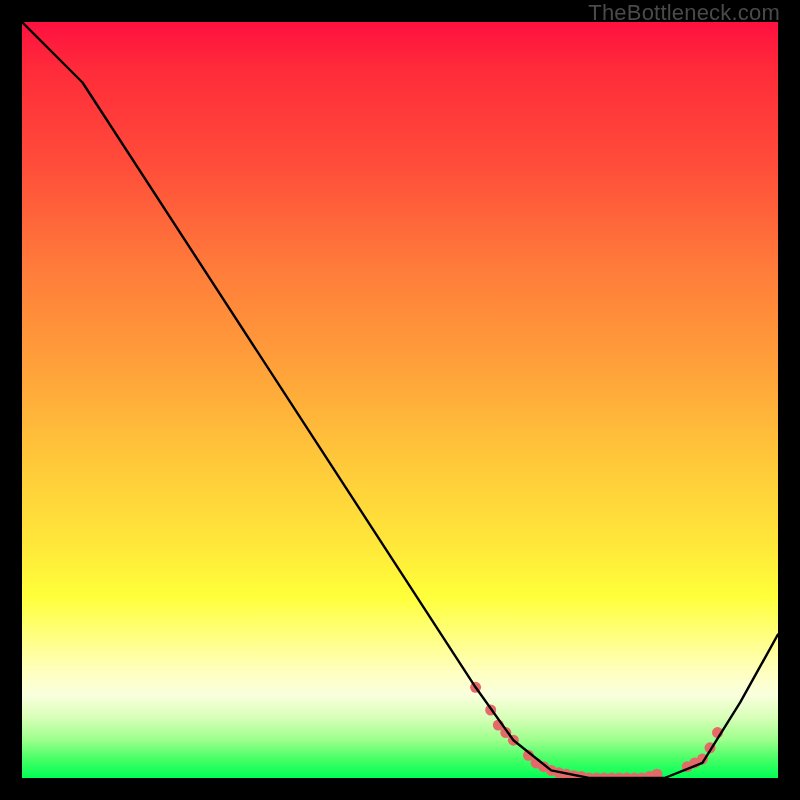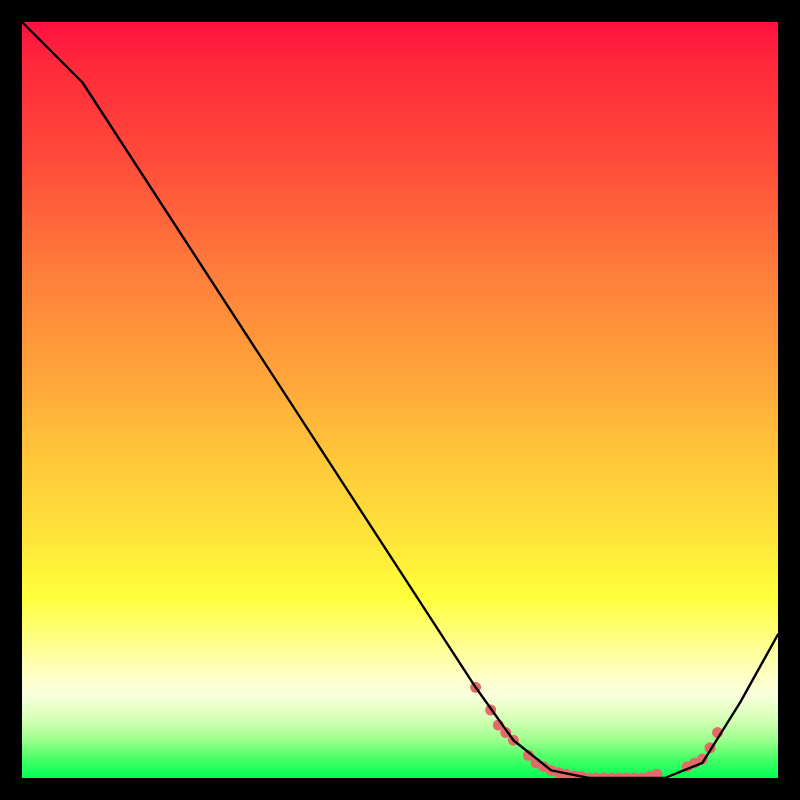--- a/index.html
+++ b/index.html
@@ -92,13 +92,14 @@
           <circle cx="635.0" cy="752.2" r="5.5" fill="#e46a6a"></circle>
           <circle cx="665.3" cy="744.7" r="5.5" fill="#e46a6a"></circle>
           <circle cx="672.8" cy="740.9" r="5.5" fill="#e46a6a"></circle>
           <circle cx="680.4" cy="737.1" r="5.5" fill="#e46a6a"></circle>
           <circle cx="688.0" cy="725.8" r="5.5" fill="#e46a6a"></circle>
           <circle cx="695.5" cy="710.6" r="5.5" fill="#e46a6a"></circle>
         </g>
       <path id="main-curve" fill="none" stroke="#000" stroke-width="2.4" stroke-linejoin="round" stroke-linecap="round" d="M0.0 0.0 L60.5 60.5 L453.6 665.3 L491.4 718.2 L529.2 748.4 L567.0 756.0 L604.8 756.0 L642.6 756.0 L680.4 740.9 L718.2 680.4 L756.0 612.4"></path>
     </svg>
   </div>
+  <div class="watermark">TheBottleneck.com</div>
 </div>
 
 </body></html>

